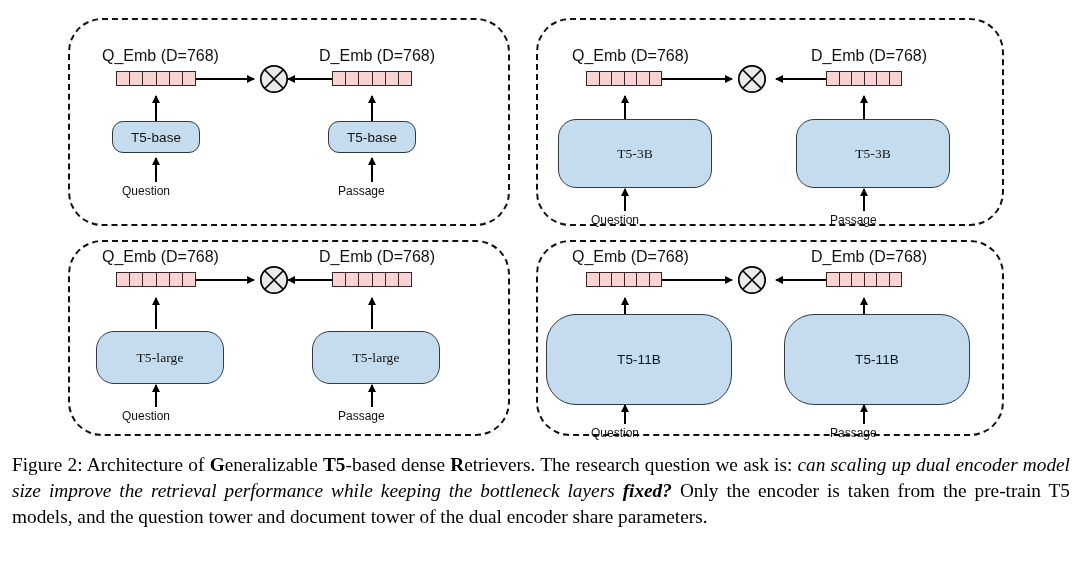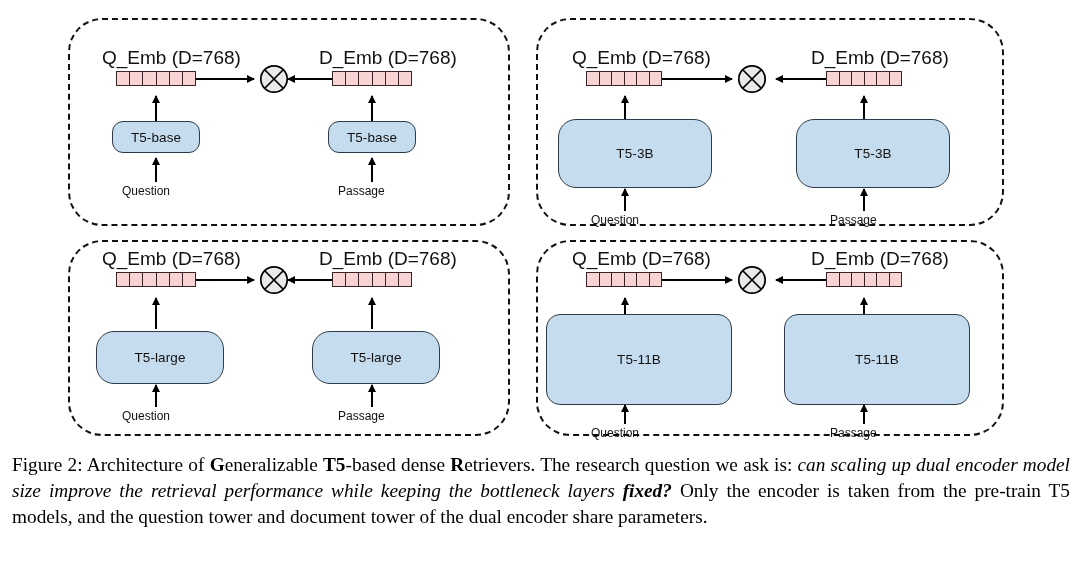--- a/index.html
+++ b/index.html
@@ -33,21 +33,21 @@
     background: #ffffff;
   }
   .panel-tl { left: 68px;  top: 18px;  width: 442px; height: 208px; }
   .panel-tr { left: 536px; top: 18px;  width: 468px; height: 208px; }
   .panel-bl { left: 68px;  top: 240px; width: 442px; height: 196px; }
   .panel-br { left: 536px; top: 240px; width: 468px; height: 196px; }
 
   
   .emb-label {
     position: absolute;
-    font-size: 19px;
+    font-size: 16px;
     color: #111111;
     white-space: nowrap;
     line-height: 1;
   }
   .io-label {
     position: absolute;
     font-size: 12px;
     color: #111111;
     white-space: nowrap;
     line-height: 1;
@@ -78,22 +78,22 @@
     border: 1.6px solid #2d3c48;
     border-radius: 11px;
     box-sizing: border-box;
     display: flex;
     align-items: center;
     justify-content: center;
     font-size: 13.5px;
     color: #111111;
     letter-spacing: 0.1px;
   }
-  .model-box.big  { border-radius: 18px; }
-  .model-box.huge { border-radius: 14px; }
+  .model-box.big  { border-radius: 18px; font-family: Liberation Serif, serif; }
+  .model-box.huge { border-radius: 30px; }
 
   
   .vline {
     position: absolute;
     width: 1.6px;
     background: #000000;
   }
   .hline {
     position: absolute;
     height: 1.6px;

